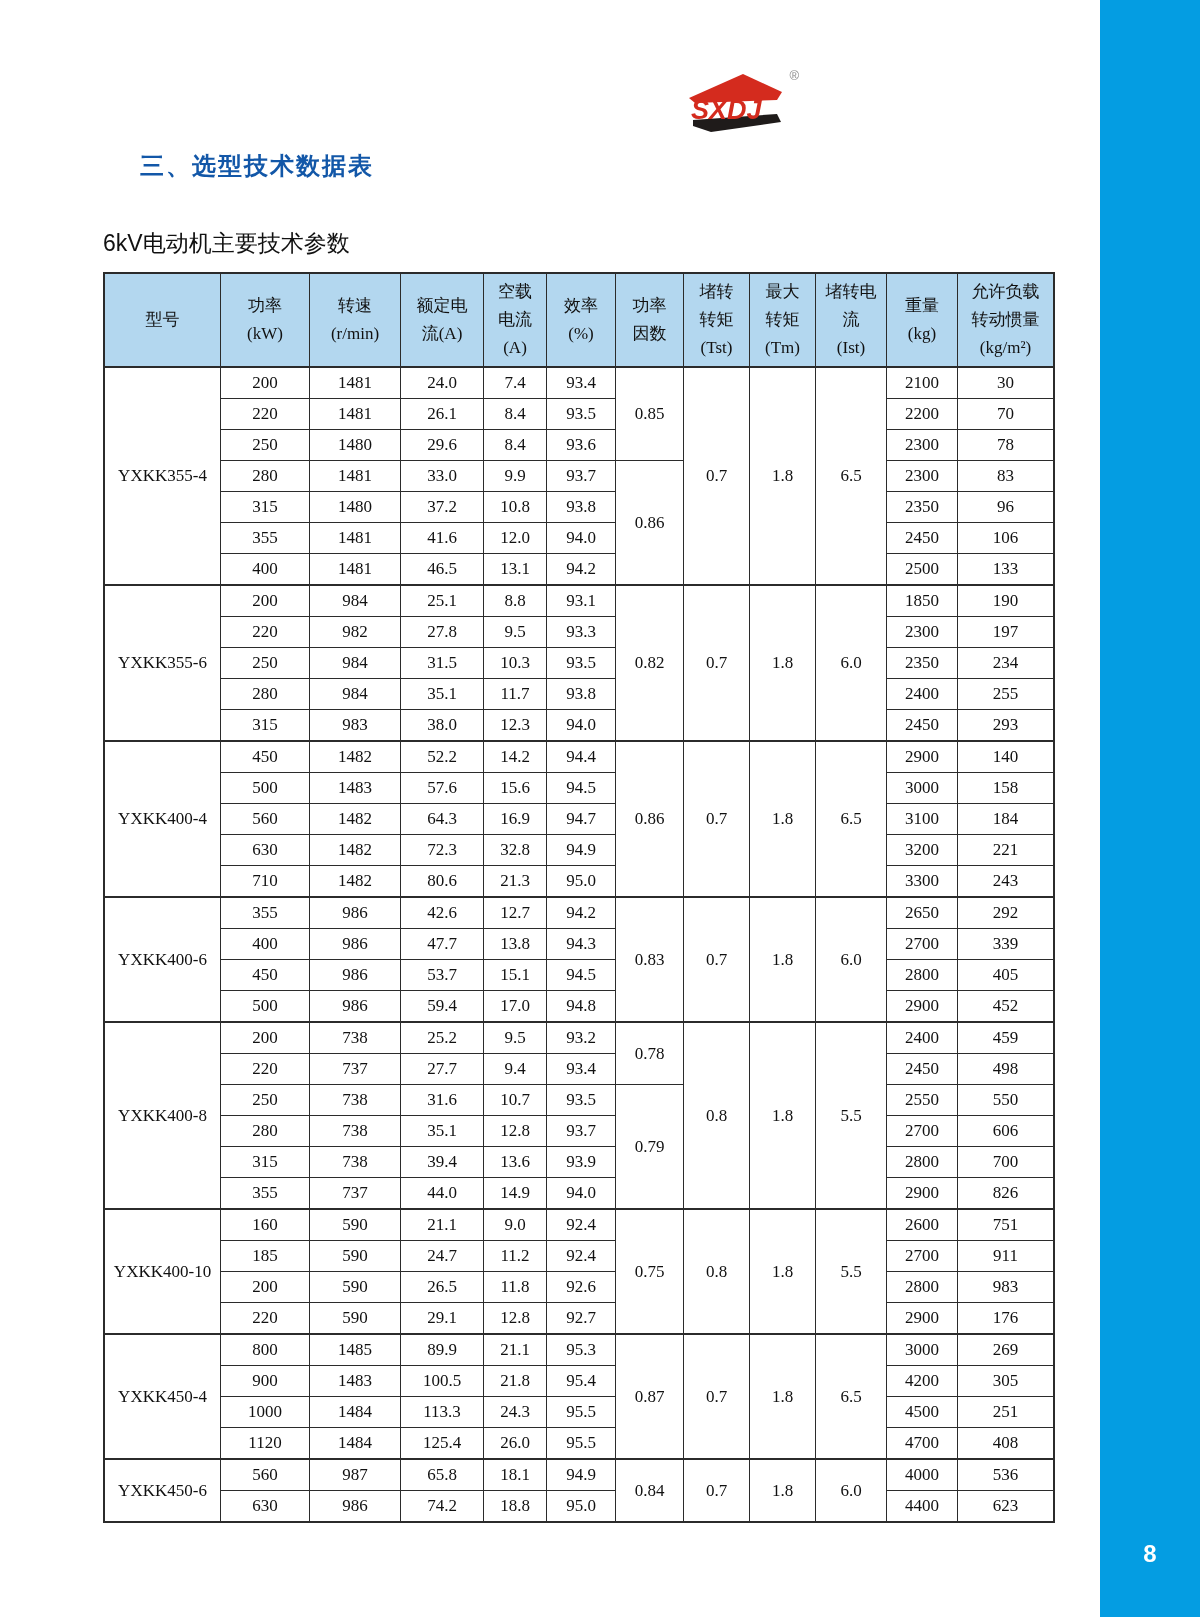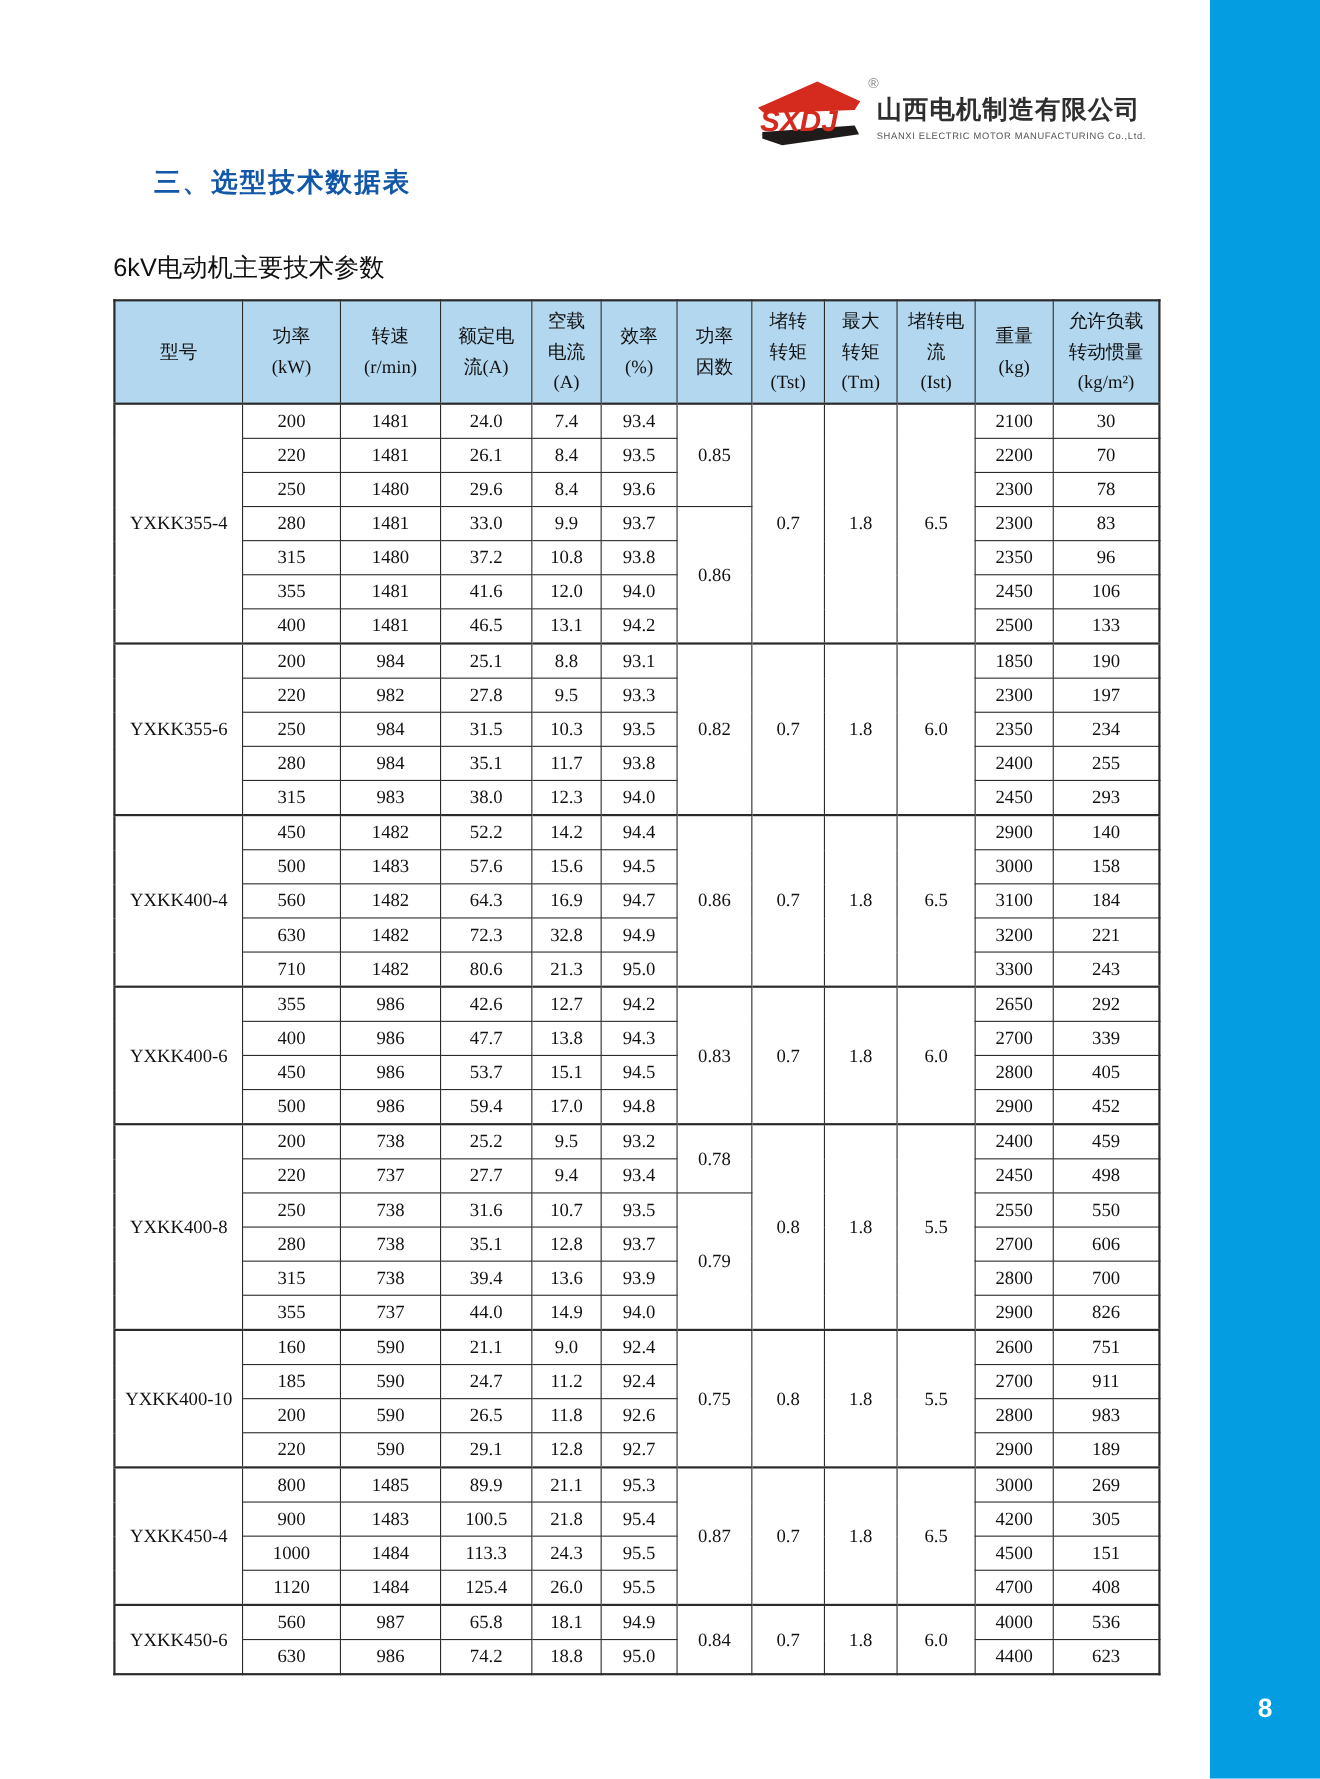--- a/index.html
+++ b/index.html
@@ -75,24 +75,20 @@
 
 <div class="logo-block">
   <div class="logo-mark">
     <svg width="100" height="64" viewBox="0 0 100 64">
       <polygon points="4,28 58,4 97,22 92,30 10,33" fill="#D42B1E"></polygon>
       <polygon points="8,50 92,44 96,52 26,62 8,56" fill="#1f1b1a"></polygon>
       <text x="6" y="49" font-family="Liberation Sans, sans-serif" font-size="27" font-weight="bold" font-style="italic" fill="#D42B1E">SXDJ</text>
     </svg>
     <span class="logo-reg">®</span>
   </div>
-  <div class="logo-text-col">
-    <div class="company-cn">山西电机制造有限公司</div>
-    <div class="company-en">SHANXI  ELECTRIC  MOTOR  MANUFACTURING  Co.,Ltd.</div>
-  </div>
 </div>
 
 <div class="section-title">三、选型技术数据表</div>
 
 <div class="table-title">6kV电动机主要技术参数</div>
 
 <table class="spec-table">
   <thead>
     <tr id="thead-row">
         <th class="c0">
@@ -452,21 +448,21 @@
         <td>2800</td>
         <td>983</td>
       </tr>
       <tr>
         <td>220</td>
         <td>590</td>
         <td>29.1</td>
         <td>12.8</td>
         <td>92.7</td>
         <td>2900</td>
-        <td>189</td>
+        <td>176</td>
       </tr>
       <tr class="group-start">
         <td rowspan="4">YXKK450-4</td>
         <td>800</td>
         <td>1485</td>
         <td>89.9</td>
         <td>21.1</td>
         <td>95.3</td>
         <td rowspan="4">0.87</td>
         <td rowspan="4">0.7</td>
@@ -484,21 +480,21 @@
         <td>4200</td>
         <td>305</td>
       </tr>
       <tr>
         <td>1000</td>
         <td>1484</td>
         <td>113.3</td>
         <td>24.3</td>
         <td>95.5</td>
         <td>4500</td>
-        <td>151</td>
+        <td>251</td>
       </tr>
       <tr>
         <td>1120</td>
         <td>1484</td>
         <td>125.4</td>
         <td>26.0</td>
         <td>95.5</td>
         <td>4700</td>
         <td>408</td>
       </tr>

